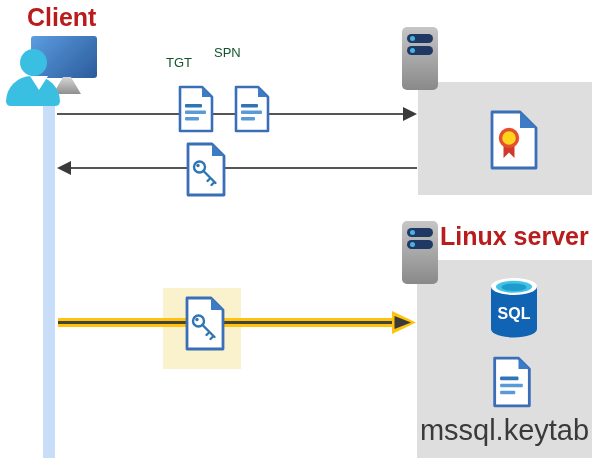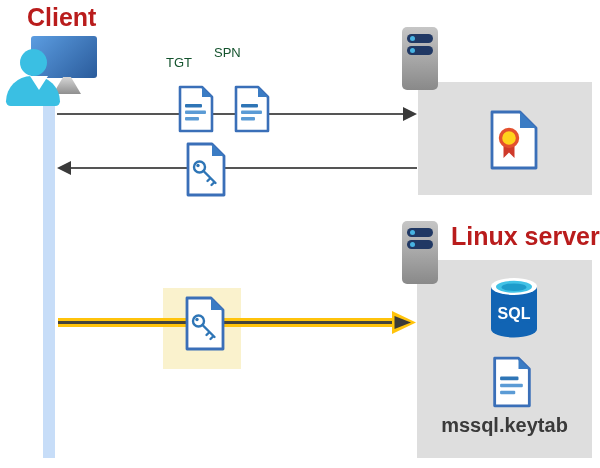--- a/index.html
+++ b/index.html
@@ -29,21 +29,21 @@
   
   .hline{height:2px;background:#555;z-index:2;}
   .arrow-right{width:0;height:0;border-top:7px solid transparent;border-bottom:7px solid transparent;
     border-left:14px solid #3A3A3A;z-index:2;}
   .arrow-left{width:0;height:0;border-top:7px solid transparent;border-bottom:7px solid transparent;
     border-right:14px solid #3A3A3A;z-index:2;}
   .yellow-line{height:9px;background:#FFC30B;z-index:2;}
   .yellow-line .core{height:3px;margin-top:3px;background:#44443C;}
   .highlight{background:#FAF2CD;z-index:1;}
   .icon{z-index:3;}
-  .keytab-label{font-size:20px;color:#3A3A3A;text-align:center;z-index:3;font-weight:bold;}
+  .keytab-label{font-size:29px;color:#3A3A3A;text-align:center;z-index:3;}
   svg{display:block;}
 </style>
 </head>
 <body>
 
 <div class="canvas">
 
   <div class="abs heading" style="left:27px;top:4px;">Client</div>
 
   <div class="abs" style="left:6px;top:36px;width:100px;height:72px;z-index:3;">
@@ -107,21 +107,21 @@
   </svg>
 
   <div class="abs server" style="left:402px;top:221px;">
     <div class="slot" style="top:7px;">
         <div class="dot"></div>
       </div>
     <div class="slot" style="top:19px;">
         <div class="dot"></div>
       </div>
   </div>
-  <div class="abs heading" style="left:451px;top:223px;white-space:nowrap;">Linux server</div>
+  <div class="abs heading" style="left:440px;top:223px;white-space:nowrap;">Linux server</div>
   <div class="abs gray-box" style="left:417px;top:260px;width:175px;height:198px;"></div>
 
   <svg class="abs icon" style="left:487px;top:276px;" width="54" height="64" viewBox="0 0 54 64">
     <rect x="4" y="10" width="46" height="43" fill="#1164B4"></rect>
     <ellipse cx="27" cy="53" rx="23" ry="8.5" fill="#1164B4"></ellipse>
     <ellipse cx="27" cy="10.5" rx="23" ry="8.5" fill="#FFFFFF"></ellipse>
     <ellipse cx="27" cy="10.8" rx="18" ry="6" fill="#41C2E6"></ellipse>
     <ellipse cx="27" cy="11.2" rx="12.5" ry="3.8" fill="#1E9CCB"></ellipse>
     <text x="27" y="43" text-anchor="middle" font-size="16" font-weight="700" fill="#fff">SQL</text>
   </svg>

